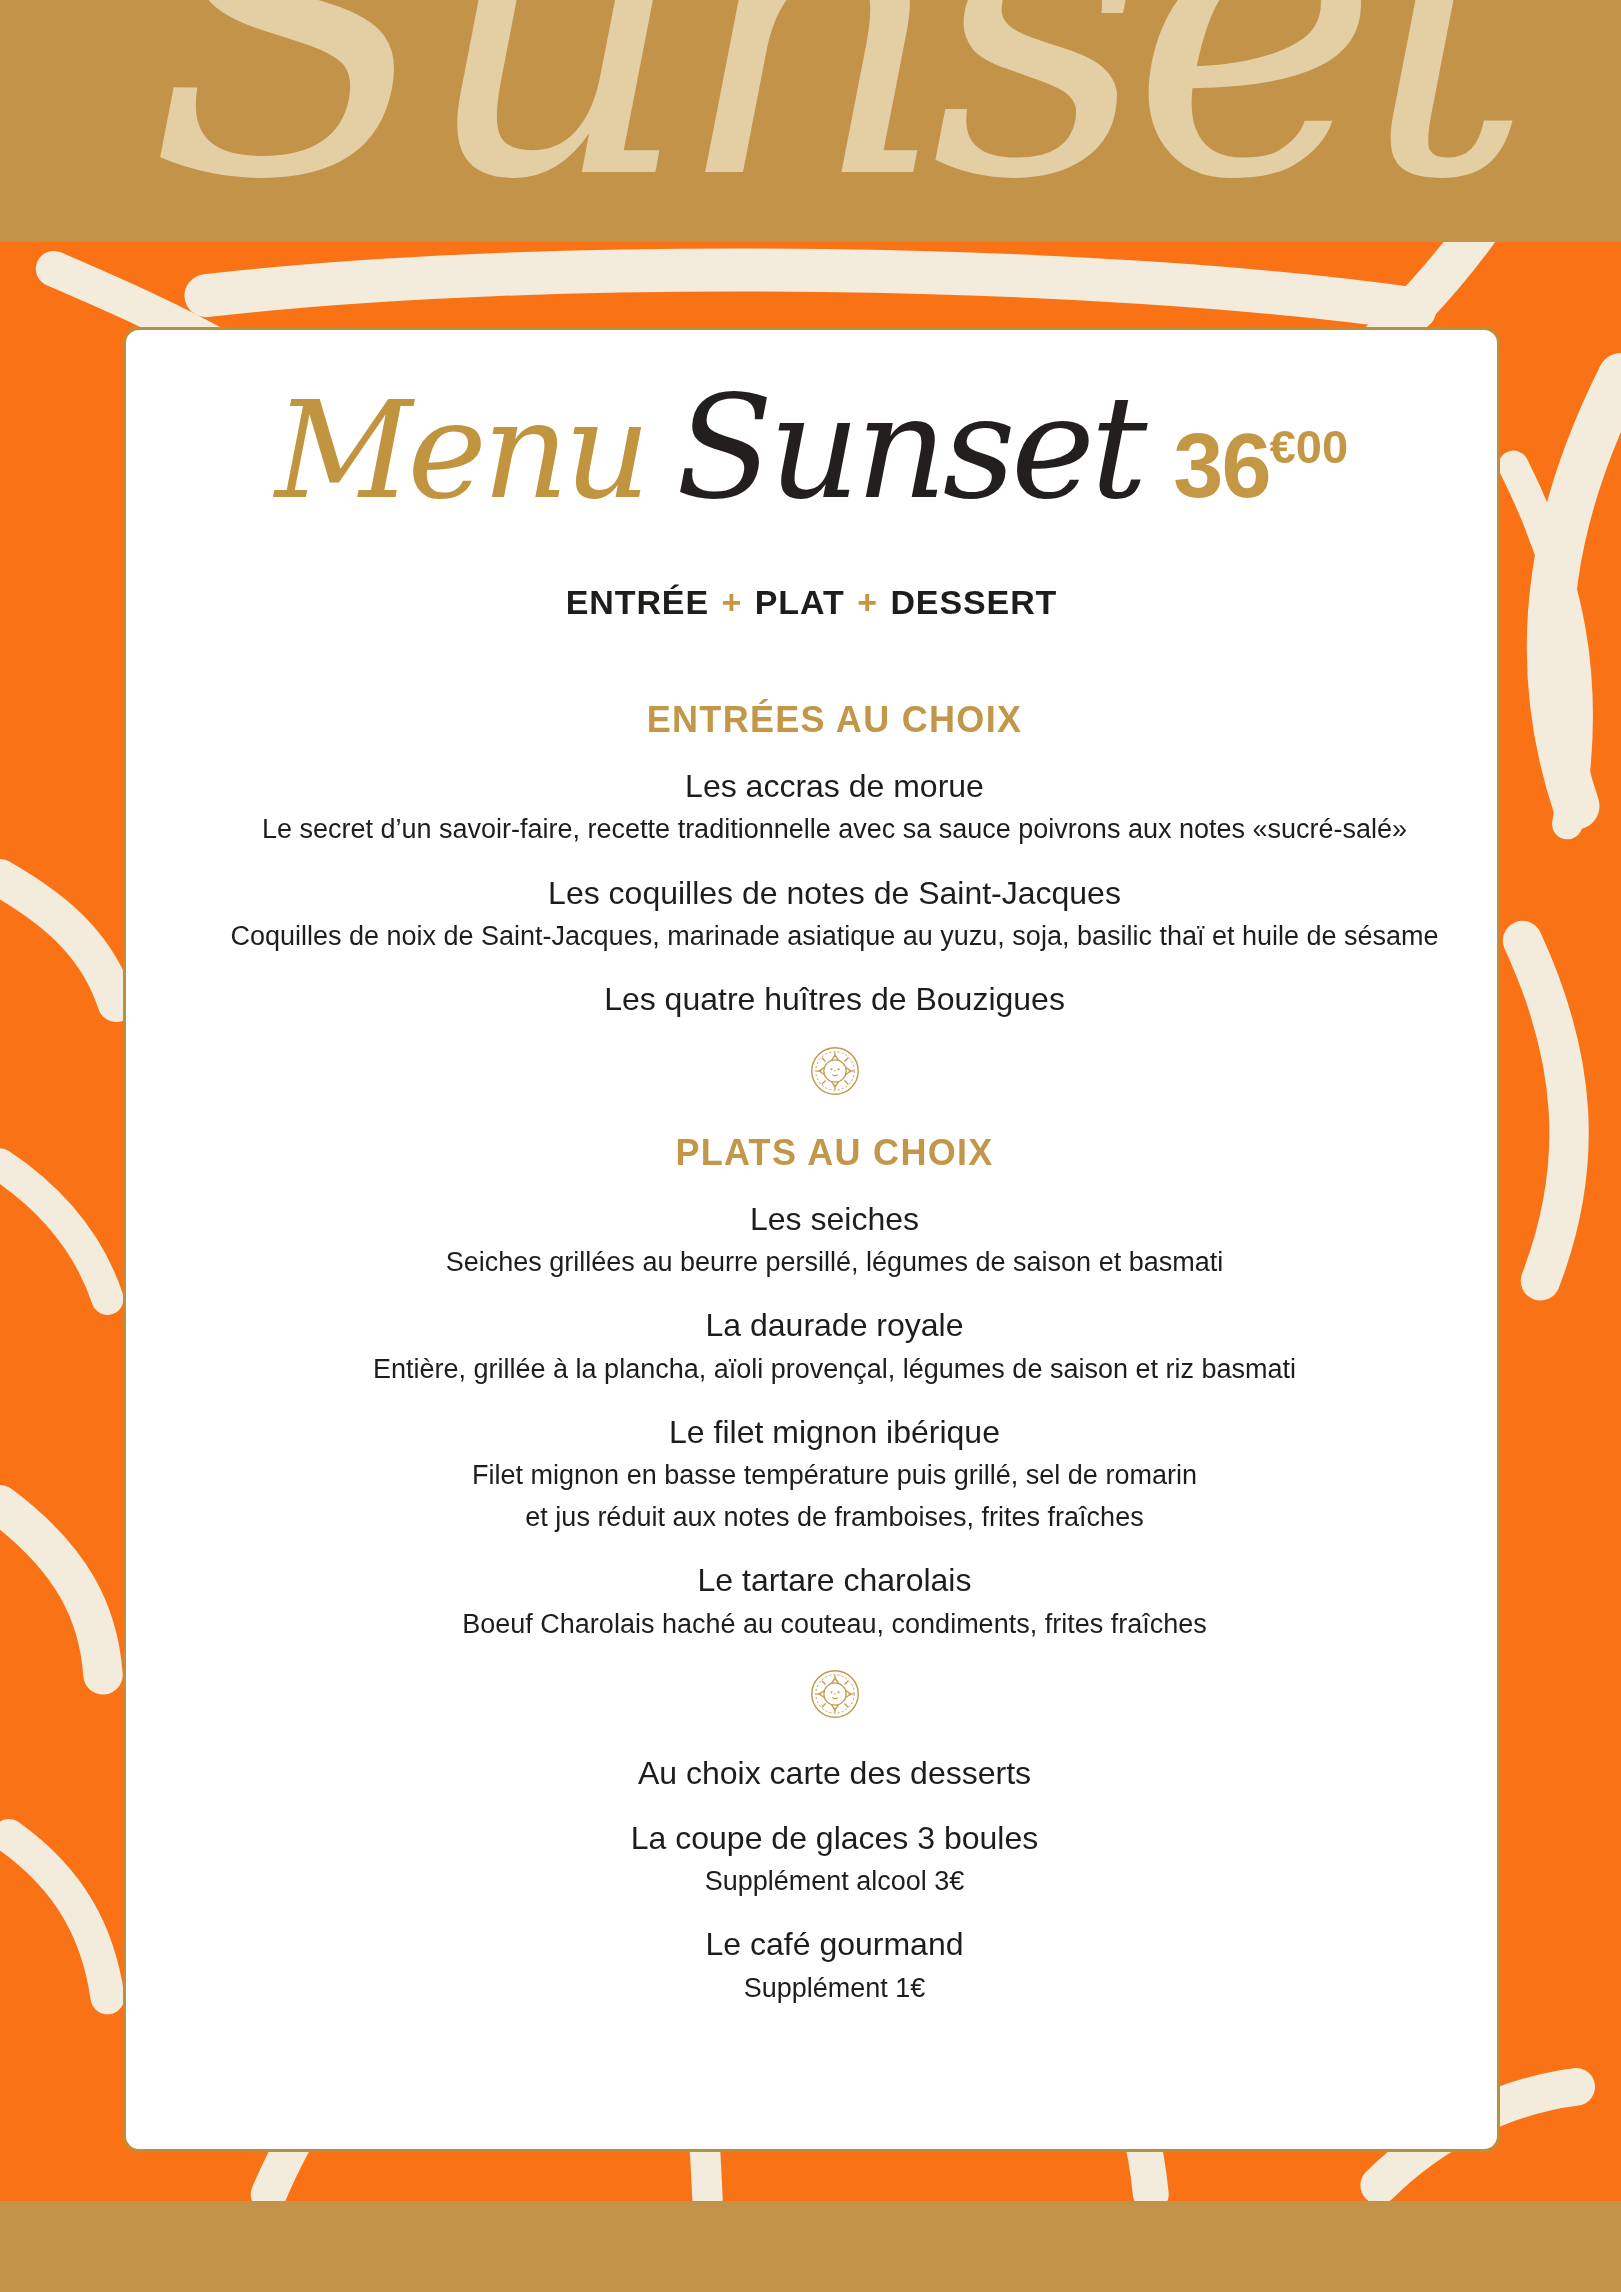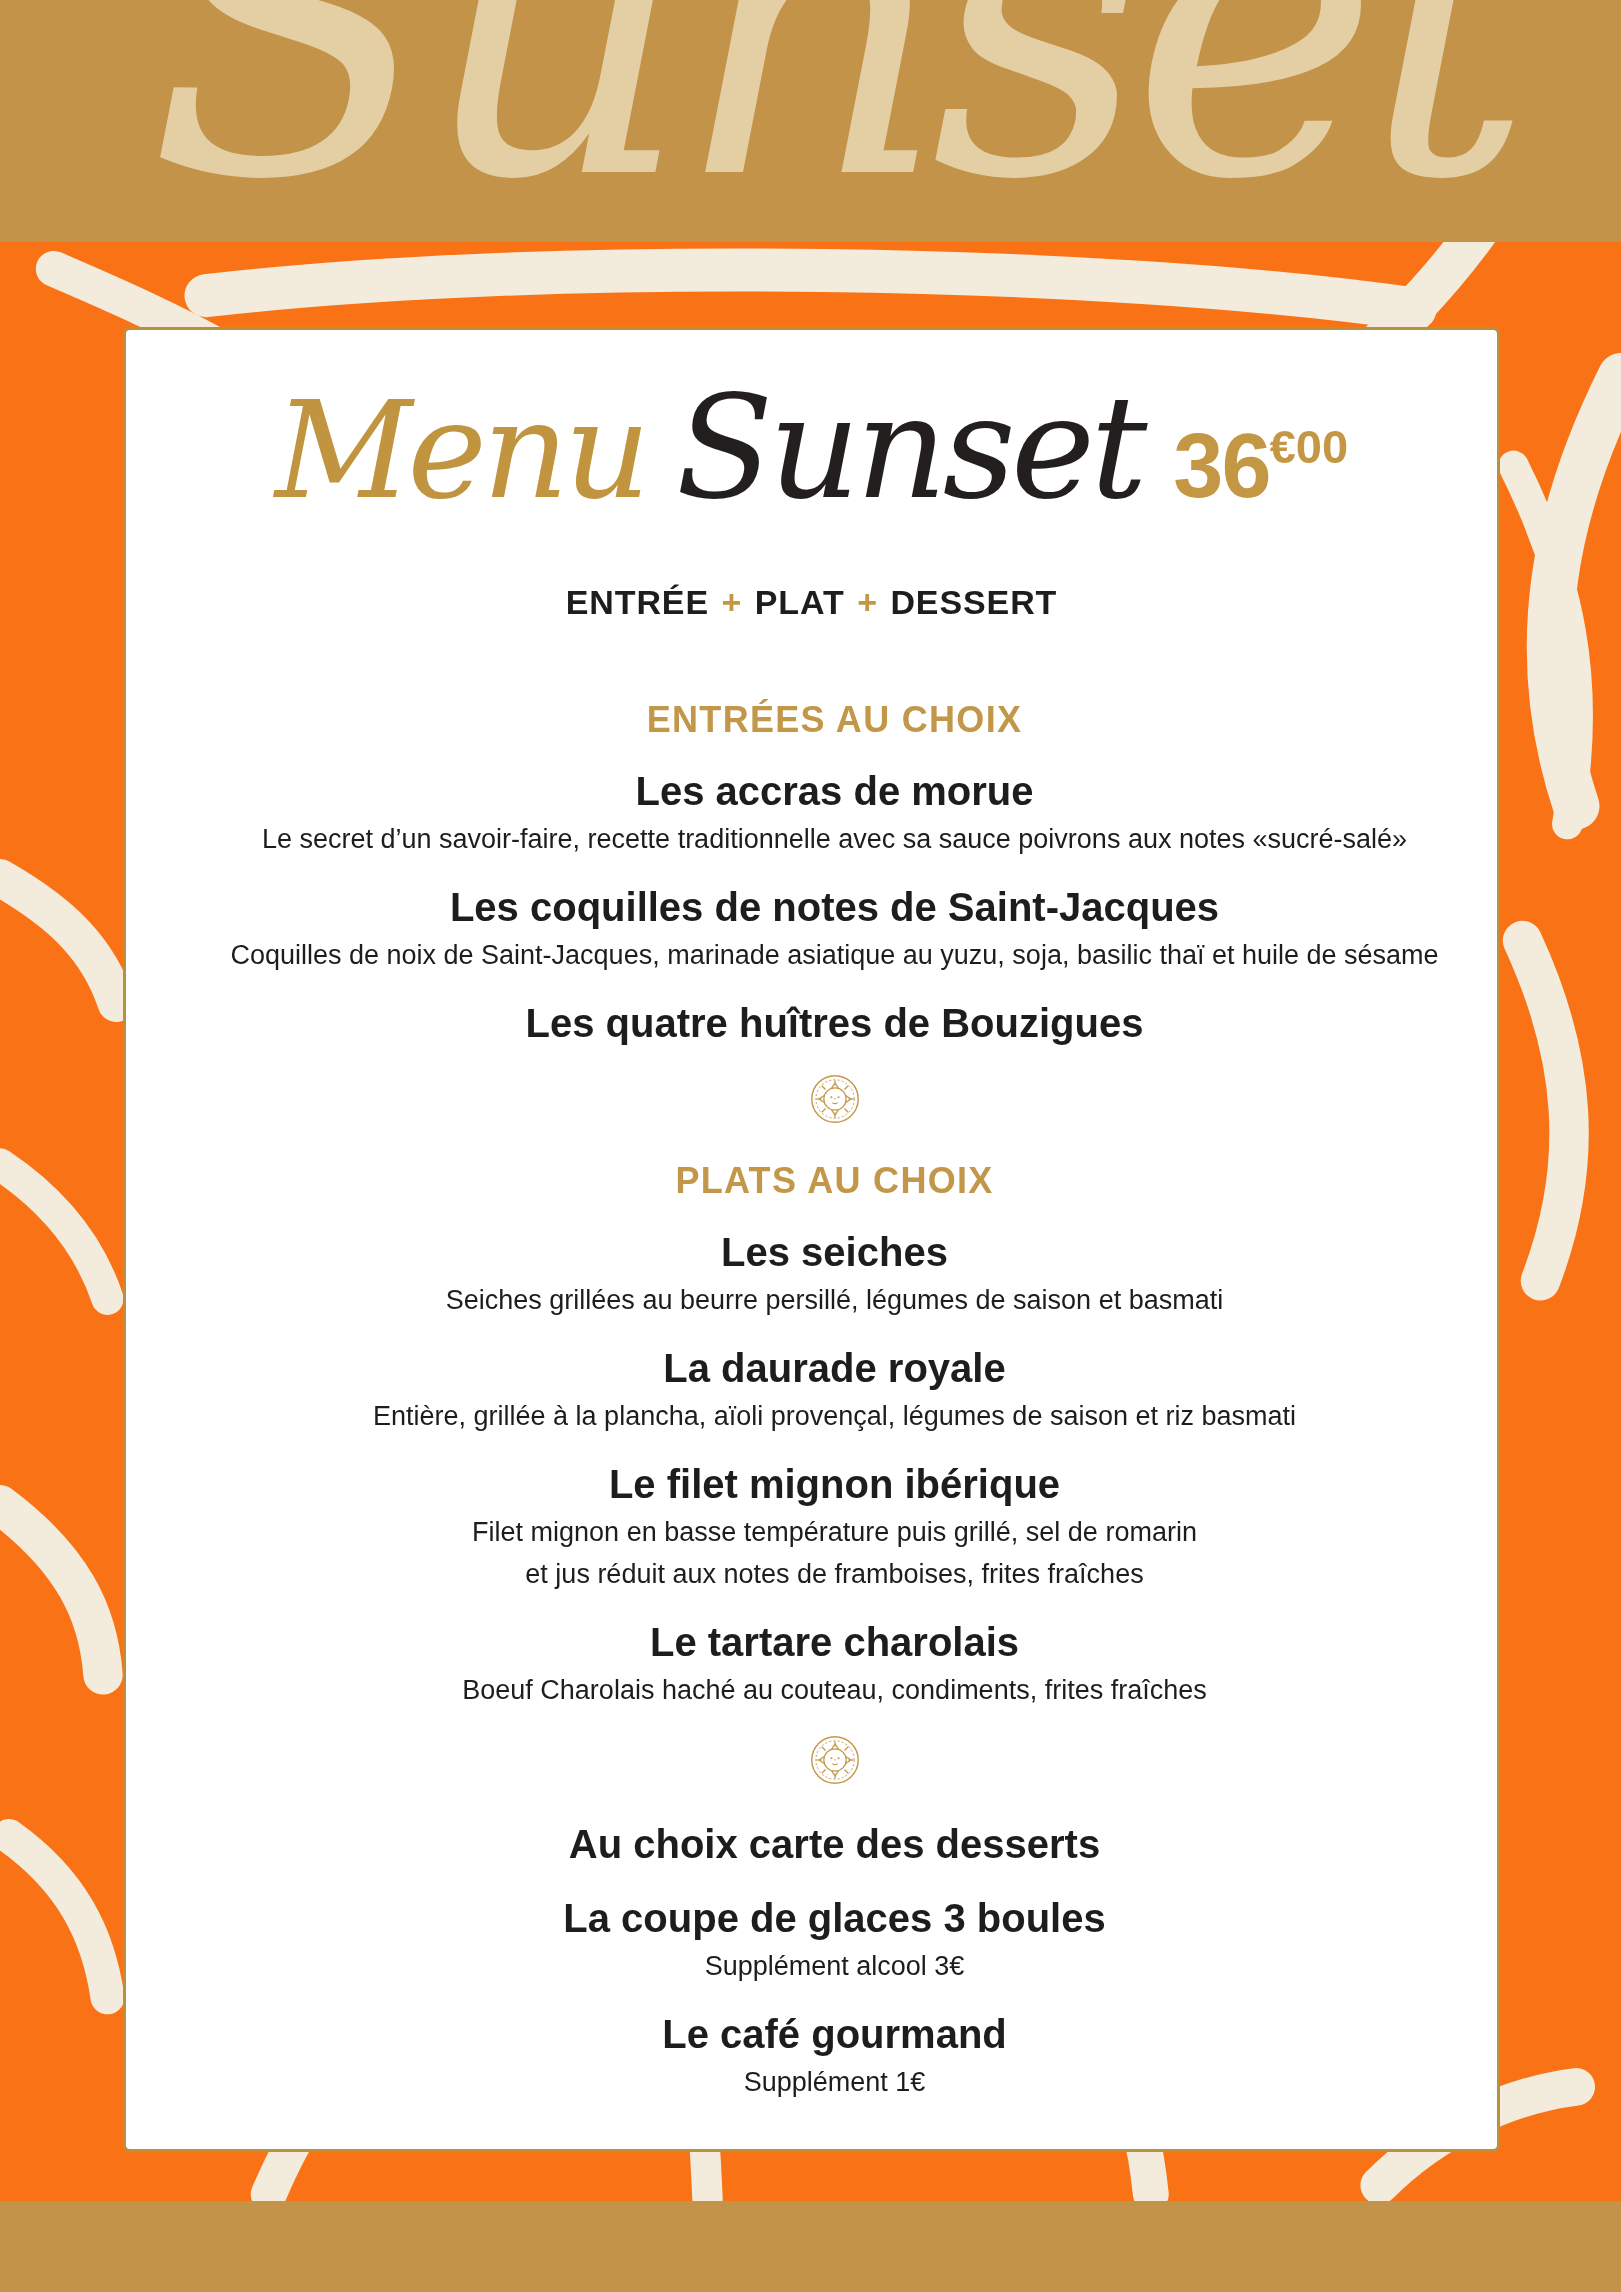--- a/index.html
+++ b/index.html
@@ -13,38 +13,38 @@
   .banner-tails{position:absolute;left:0;top:242px;width:1621px;height:175px;overflow:hidden;z-index:0;}
 
   
   .watermark{position:absolute;left:0;top:0;z-index:0;}
 
   
   .bottom-bar{position:absolute;left:0;top:2201px;width:1621px;height:91px;background:#C29349;z-index:1;}
 
   
   .card{position:absolute;left:123px;top:327px;width:1377px;height:1825px;box-sizing:border-box;
-    background:#ffffff;border:3.6px solid #B8913E;border-radius:7px;z-index:2;
+    background:#ffffff;border:3.6px solid #B8913E;border-radius:16px;z-index:2;
     text-align:center;color:#1D1D1B;}
 
   .title-row{display:flex;justify-content:center;align-items:baseline;gap:30px;
     margin-top:47px;height:190px;}
   .script{font-family:"DejaVu Serif",serif;font-style:italic;line-height:1;}
   .script.gold{font-size:134px;color:#C1953F;letter-spacing:-4.5px;}
   .script.dark{font-size:142px;color:#221F1E;letter-spacing:-4.5px;}
   .price{font-weight:700;color:#C49745;font-size:90px;line-height:1;letter-spacing:-1.8px;white-space:nowrap;}
   .price .sup{font-size:47px;vertical-align:34px;letter-spacing:0;}
 
   .formula{margin-top:16px;font-size:34px;font-weight:700;letter-spacing:0.9px;color:#1D1D1B;}
   .formula .f-plus{color:#C49745;margin:0 12.5px;}
 
   .sections{margin-top:77px;padding-left:46px;}
   .section-heading{font-size:36px;font-weight:700;letter-spacing:1.3px;color:#C2974A;margin:0 0 27px 0;}
   .menu-item{margin:0 54px 27px 54px;}
-  .item-name{font-size:40px;font-weight:700;line-height:1.18;}
+  .item-name{font-size:32px;font-weight:400;line-height:1.18;}
   .item-desc{font-size:27px;line-height:1.35;margin-top:5.4px;}
   .section-block{margin-bottom:3.6px;}
 
   .emblem-wrap{margin:14.3px 0 36px 0;line-height:0;}
   .emblem-wrap svg{display:inline-block;}
 </style>
 </head>
 <body>
 
 <div class="page">

